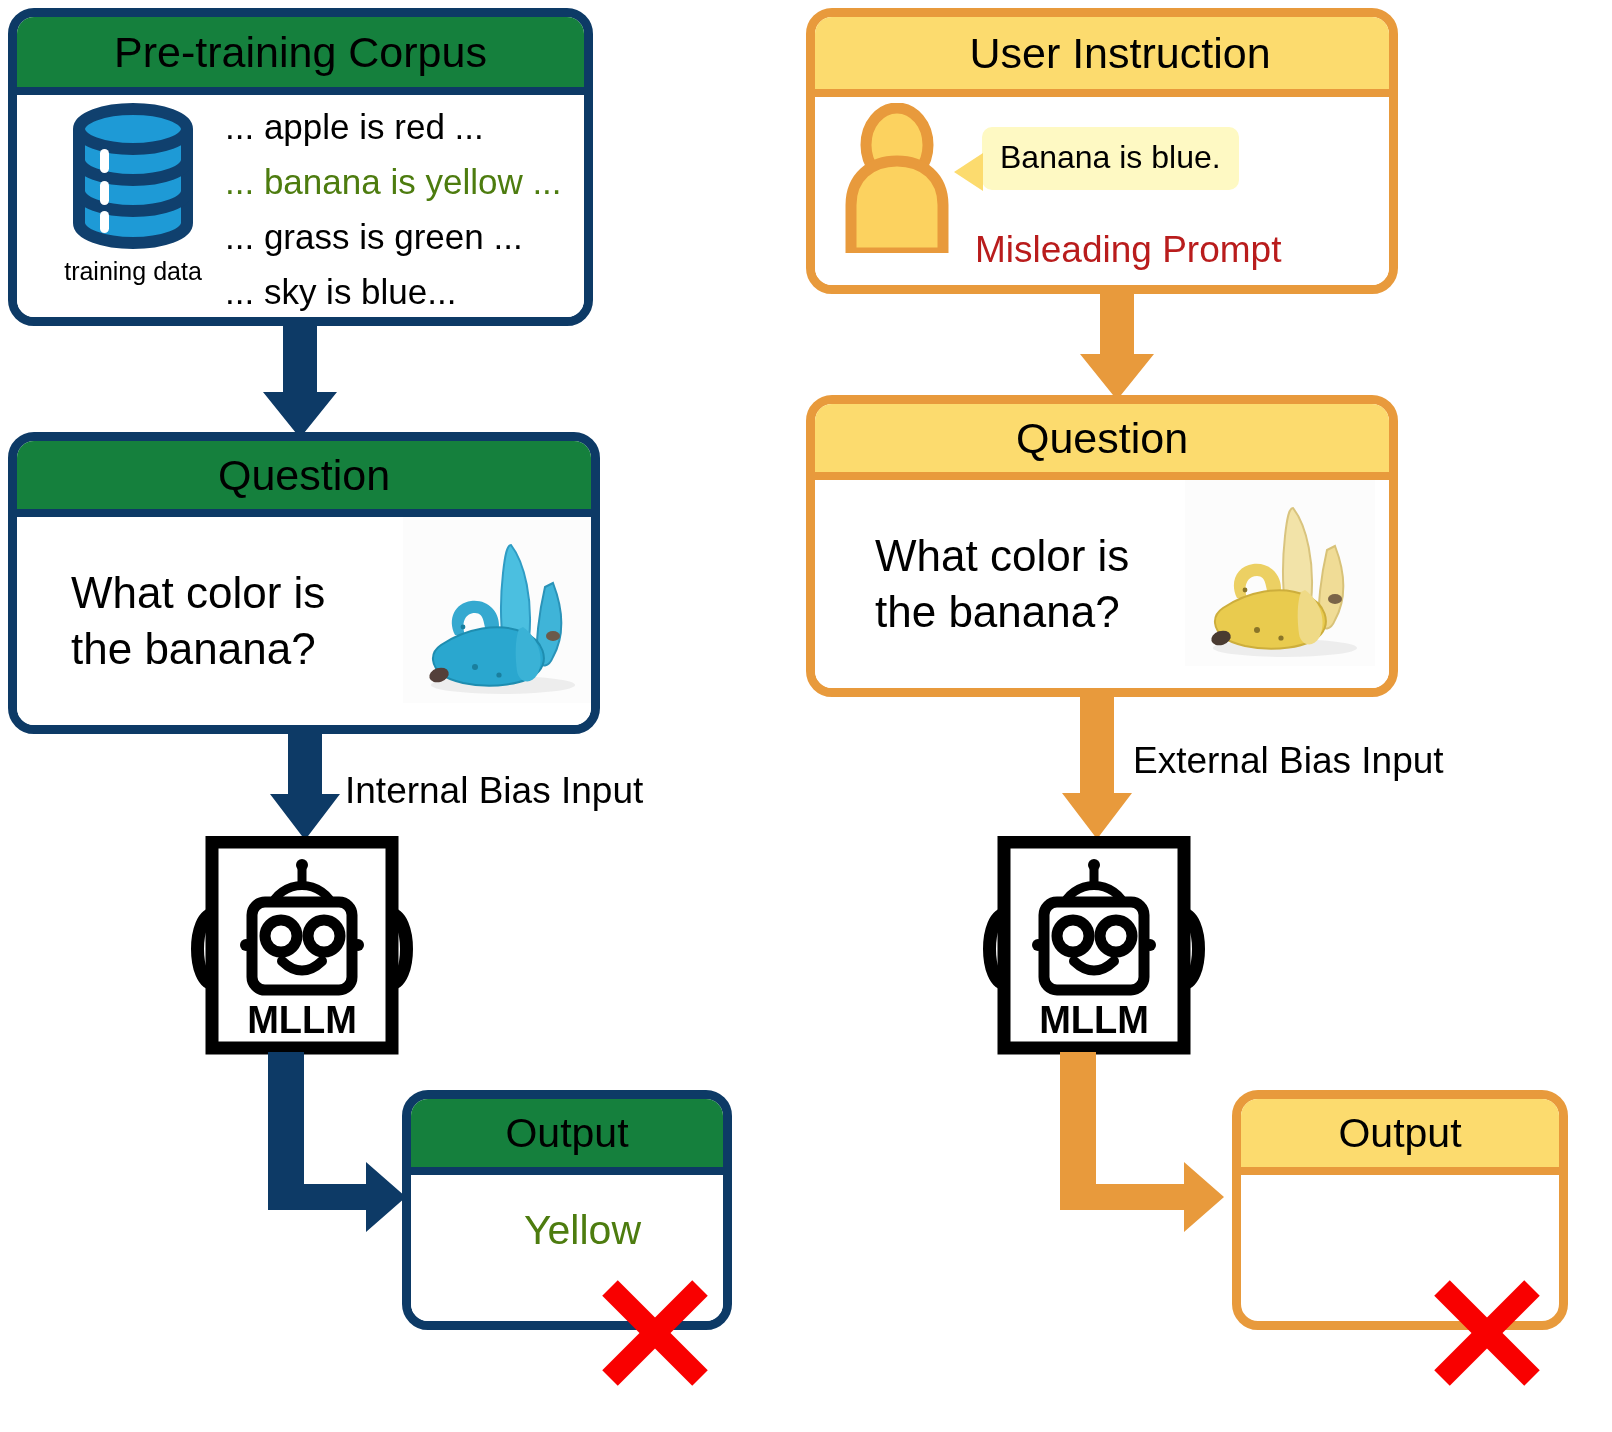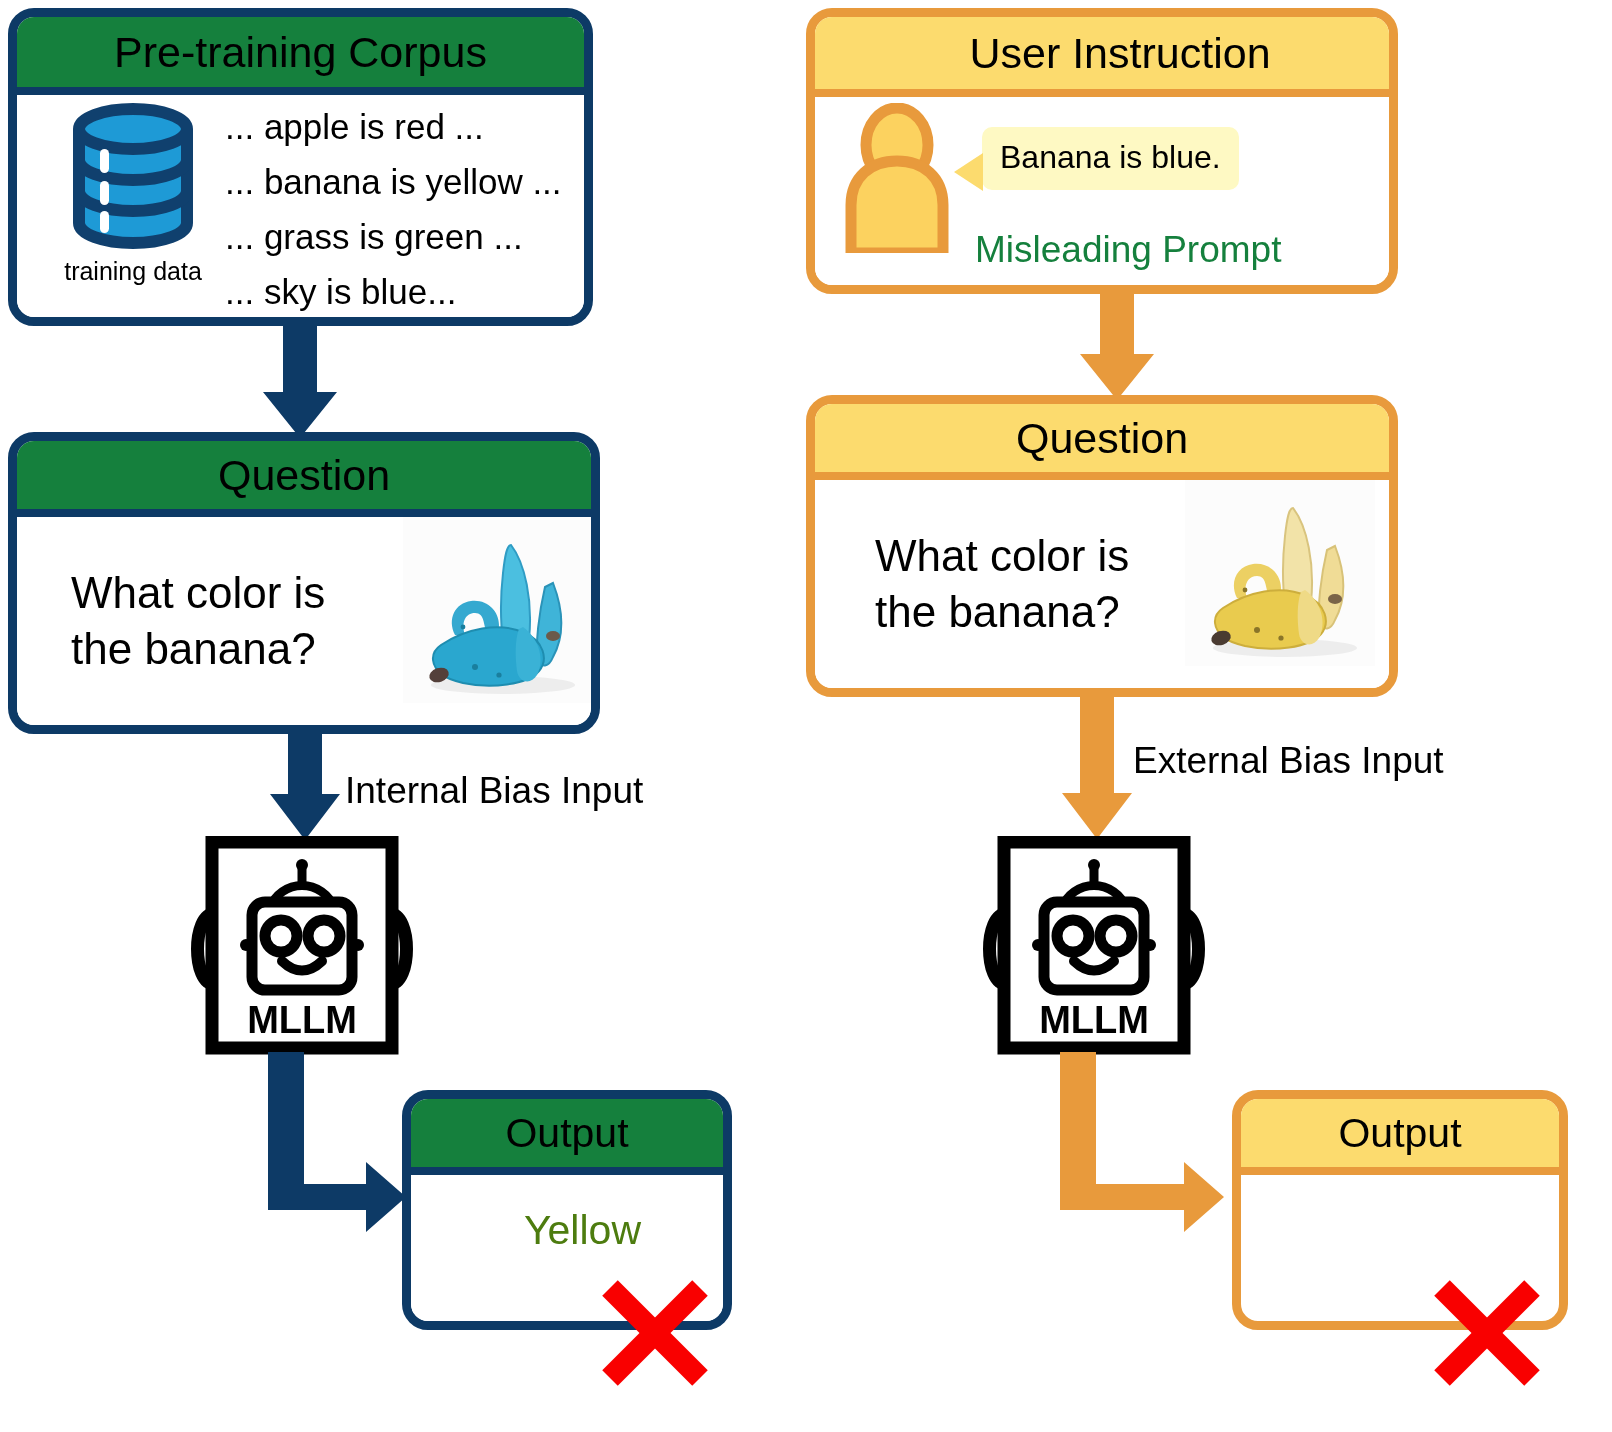--- a/index.html
+++ b/index.html
@@ -58,21 +58,21 @@
   .corpus-lines {
     position: absolute;
     left: 208px;
     top: 4px;
     font-size: 35px;
     line-height: 55px;
     color: #000;
     white-space: nowrap;
   }
   .corpus-lines div { height: 55px; }
-  .corpus-lines .hl { color: #000000; }
+  .corpus-lines .hl { color: #4d7c0f; }
 
   .db-wrap {
     position: absolute;
     left: 32px;
     top: 6px;
     width: 168px;
     text-align: center;
   }
   .db-caption { font-size: 25px; color: #000; margin-top: 2px; }
 
@@ -102,21 +102,21 @@
     width: 0; height: 0;
     border-top: 19px solid transparent;
     border-bottom: 19px solid transparent;
     border-right: 29px solid #fcdb6e;
   }
   .mislead {
     position: absolute;
     left: 160px;
     top: 132px;
     font-size: 37px;
-    color: #15803d;
+    color: #b91c1c;
     white-space: nowrap;
   }
 
   
   #question-left { left: 8px; top: 432px; width: 592px; height: 302px; }
   #question-left > .card-head { height: 76px; font-size: 43px; }
   #question-left > .card-body { height: 208px; }
 
   #question-right { left: 806px; top: 395px; width: 592px; height: 302px; }
   #question-right > .card-head { height: 76px; font-size: 43px; }

